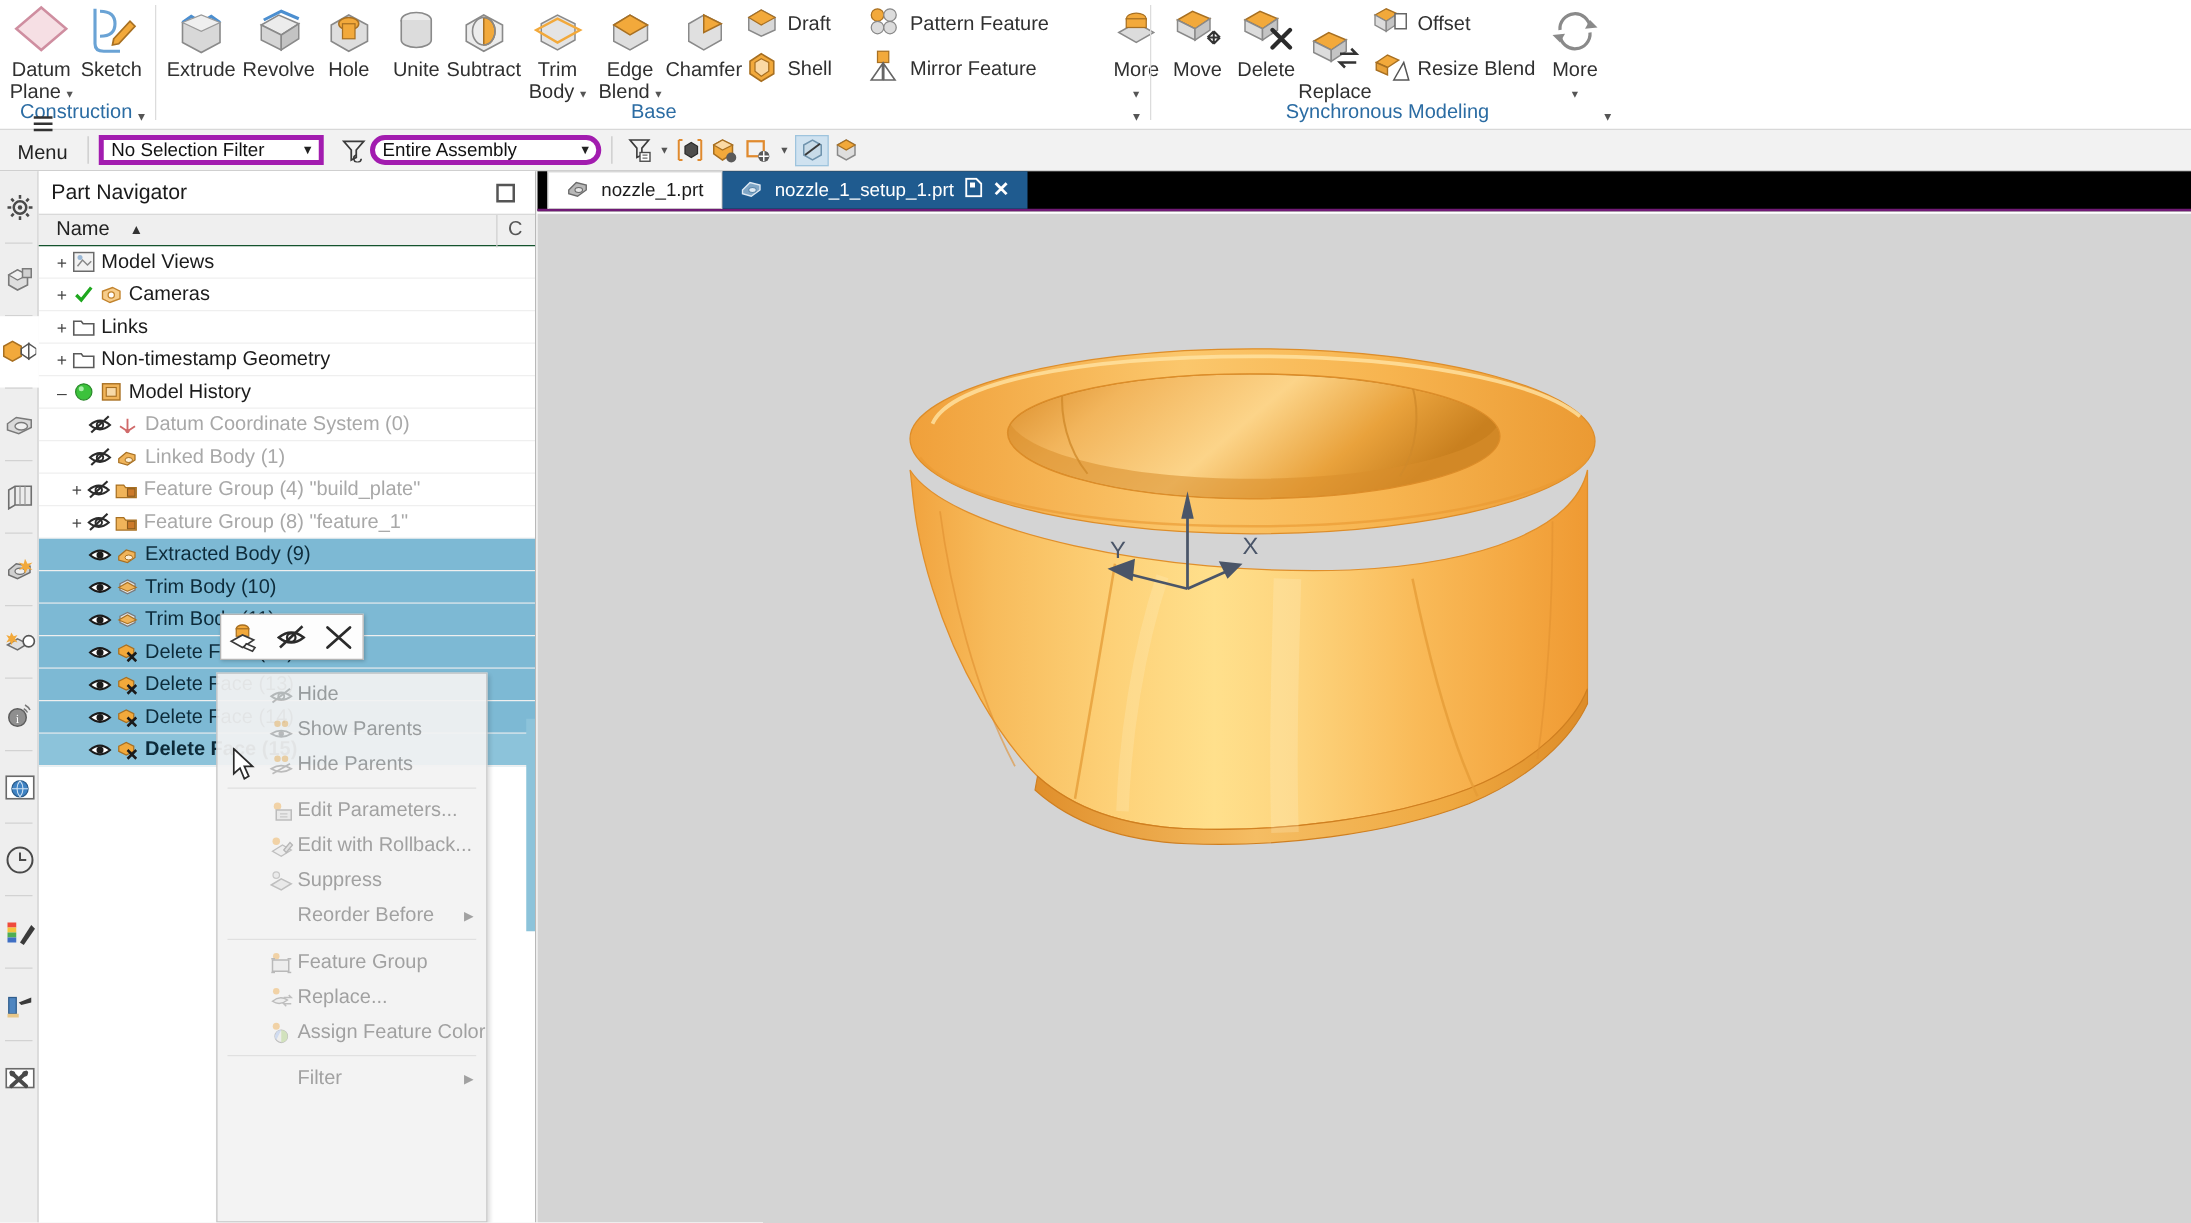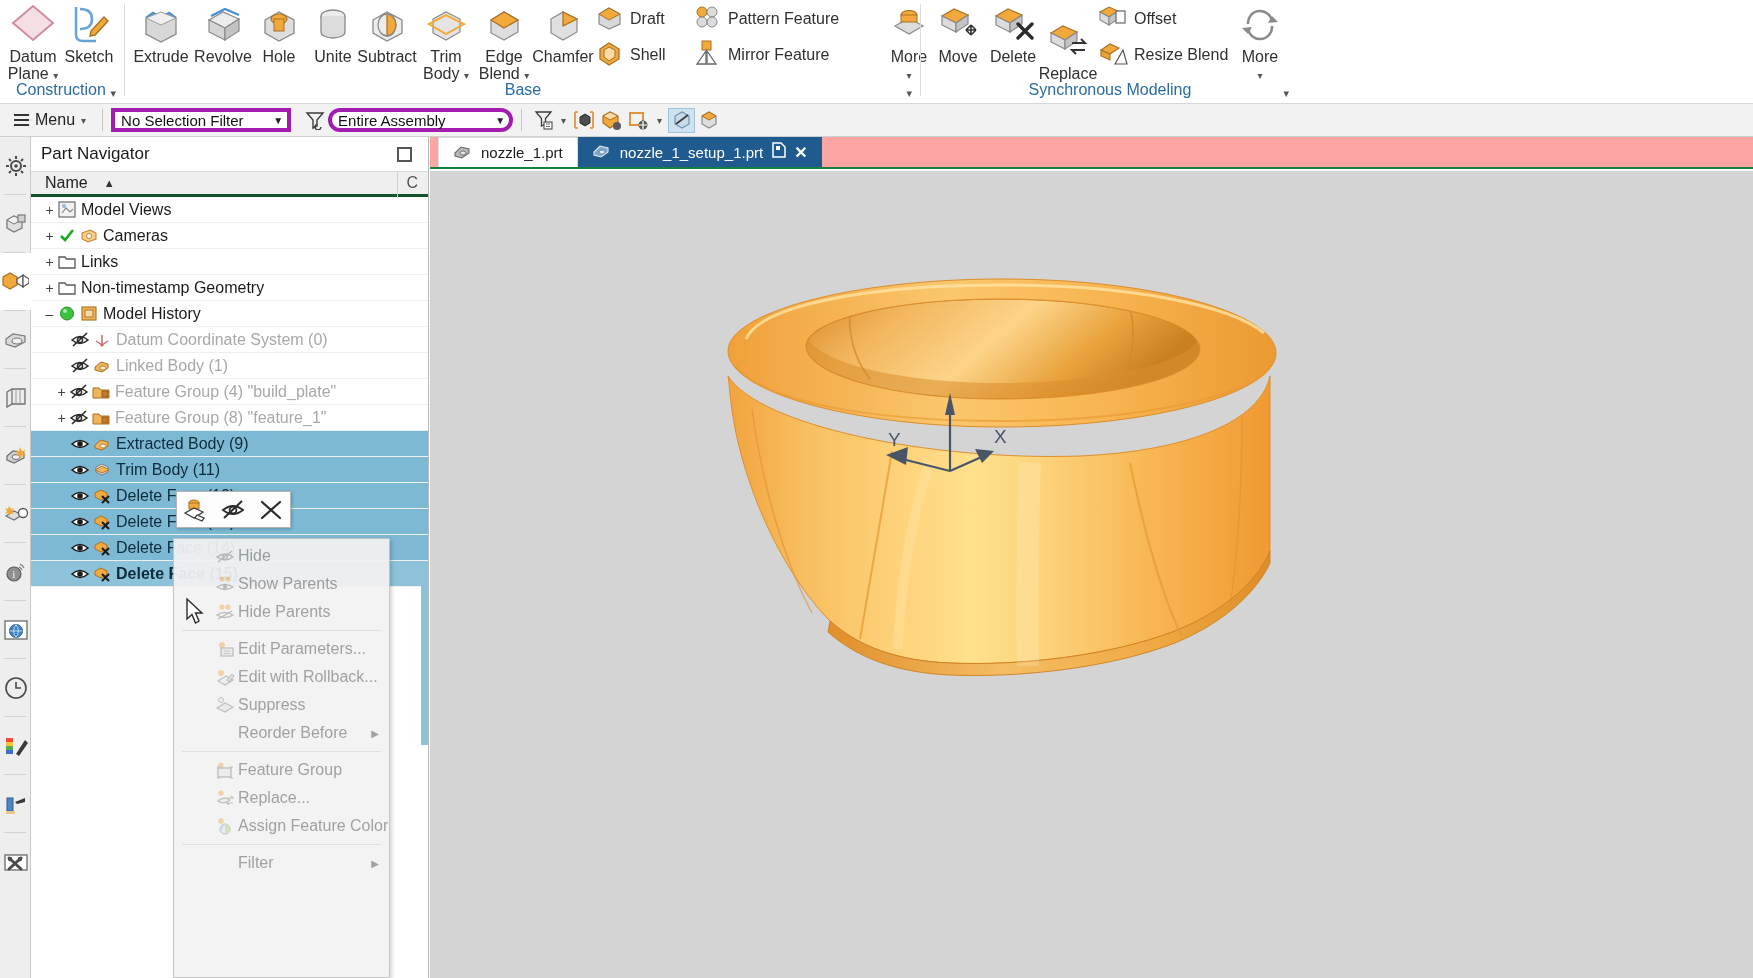--- a/index.html
+++ b/index.html
@@ -39,21 +39,21 @@
   .smallbtn .lbl { font-size: 16px; color: #303030; white-space: nowrap; }
   .caret-s { font-size: 10px; color: #555; }
   .grp-caret { position:absolute; bottom:4px; font-size:11px; color:#555; }
 
   
   .cmdbar {
     position: absolute; left: 0; top: 104px; width: 1753px; height: 33px;
     background: #f2f2f2; border-bottom: 1px solid #cfcfcf;
     display: flex; align-items: center; padding-left: 6px; gap: 0px;
   }
-  .menu-btn { display:flex; align-items:center; gap:6px; padding: 2px 8px; cursor:default; }
+  .menu-btn { display:flex; align-items:center; gap:6px; padding: 2px 8px; cursor:default;flex-direction:column; }
   .menu-btn .lbl { font-size:16px; color:#222; }
   .hamburger { display:inline-block; width:15px; }
   .hamburger i { display:block; height:2px; background:#333; margin:3px 0; }
   .vsep { width:1px; height:22px; background:#c8c8c8; margin:0 8px; }
   .combo {
     height:24px; background:#fff; border:4px solid #a21caf;
     display:flex; align-items:center; justify-content:space-between;
     padding: 0 4px 0 6px; font-size:15px; color:#111;
   }
   .combo .arrow { font-size:10px; color:#222; margin-left:8px; }
@@ -74,21 +74,21 @@
     position:absolute; left:31px; top:137px; width:398px; height:841px;
     background:#ffffff; border-right:1px solid #b8b8b8;
   }
   .pn-title {
     height:34px; display:flex; align-items:center; justify-content:space-between;
     padding: 0 16px 0 10px; background:#ffffff;
   }
   .pn-title .t { font-size:17px; color:#1a1a1a; }
   .pn-pin { width:15px; height:15px; border:2px solid #555; }
   .pn-head {
-    height:26px; background:#efefef; border-top:1px solid #d9d9d9; border-bottom:3px solid #14532d;
+    height:26px; background:#efefef; border-top:1px solid #d9d9d9; border-bottom:1px solid #14532d;
     display:flex; align-items:center; position:relative;
   }
   .pn-head .col-name { font-size:16px; color:#222; padding-left:14px; }
   .pn-head .sortarrow { margin-left:16px; font-size:11px; color:#333; }
   .pn-head .col-div { position:absolute; right:0px; top:0; width:1px; height:26px; background:#d0d0d0; }
   .pn-head .col2 { position:absolute; right:6px; font-size:16px; color:#555; }
   .pn-body { position:relative; height:781px; overflow:hidden; }
   .row {
     height:26px; display:flex; align-items:center; position:relative;
     border-bottom:1px solid #efefef; font-size:16px; white-space:nowrap;
@@ -122,21 +122,21 @@
     height:28px; display:flex; align-items:center; padding-left:10px; position:relative; cursor:default;margin-left:28px;
   }
   .ctxmenu .mrow .mi { width:26px; display:flex; align-items:center; justify-content:center; }
   .ctxmenu .mrow .ml { font-size:16px; color:#9a9a9a; }
   .ctxmenu .msep { height:1px; background:#dedede; margin:4px 8px; }
   .ctxmenu .sub { position:absolute; right:10px; font-size:10px; color:#9a9a9a; }
 
   
   .tabstrip {
     position:absolute; left:430px; top:137px; width:1323px; height:32px;
-    background:#fca5a5; border-bottom:2px solid #15803d;
+    background:#000000; border-bottom:2px solid #701a75;
     display:flex; align-items:flex-end; padding-left:8px;
   }
   .tab {
     height:30px; display:flex; align-items:center; gap:8px; padding:0 14px;
     font-size:16px; cursor:default;
   }
   .tab.inactive { background:#ffffff; color:#1b1b1b; border:1px solid #dcdcdc; border-bottom:none; }
   .tab.active { background:#1f5b8f; color:#ffffff; }
   .tab .tx { font-size:15px; }
   .tab .closex { font-size:16px; font-weight:bold; }
@@ -731,20 +731,36 @@
         </span>
         <span class="ic">
           <svg width="18" height="17" viewBox="0 0 18 17">
               <path d="M2 10 L8 5 L15 7 L15 11 L9 15 L2 13 Z" fill="#f0b45a" stroke="#a87022" stroke-width="1"></path>
               <ellipse cx="10" cy="11" rx="3" ry="2" fill="#fdf0d8" stroke="#a87022" stroke-width="0.8"></ellipse>
             </svg>
         </span>
         <span class="txt">Extracted Body (9)</span>
       </div>
 
+      <div class="row sel">
+        <span style="width:38px"></span>
+        <span class="ic">
+          <svg width="20" height="17" viewBox="0 0 20 17">
+              <path d="M2 9 Q10 2 18 9 Q10 16 2 9 Z" fill="#fff" stroke="#1b1b1b" stroke-width="1.6"></path>
+              <circle cx="10" cy="9" r="2.8" fill="#1b1b1b"></circle>
+            </svg>
+        </span>
+        <span class="ic">
+          <svg width="18" height="17" viewBox="0 0 18 17">
+              <polygon points="3,6 9,3 15,6 15,11 9,14 3,11" fill="#e2e2e2" stroke="#7a7a7a" stroke-width="1"></polygon>
+              <polygon points="2,9 9,5 16,9 9,12" fill="#f0b45a" stroke="#a87022" stroke-width="0.9"></polygon>
+            </svg>
+        </span>
+        <span class="txt">Trim Body (10)</span>
+      </div>
 
       <div class="row sel">
         <span style="width:38px"></span>
         <span class="ic">
           <svg width="20" height="17" viewBox="0 0 20 17">
               <path d="M2 9 Q10 2 18 9 Q10 16 2 9 Z" fill="#fff" stroke="#1b1b1b" stroke-width="1.6"></path>
               <circle cx="10" cy="9" r="2.8" fill="#1b1b1b"></circle>
             </svg>
         </span>
         <span class="ic">

